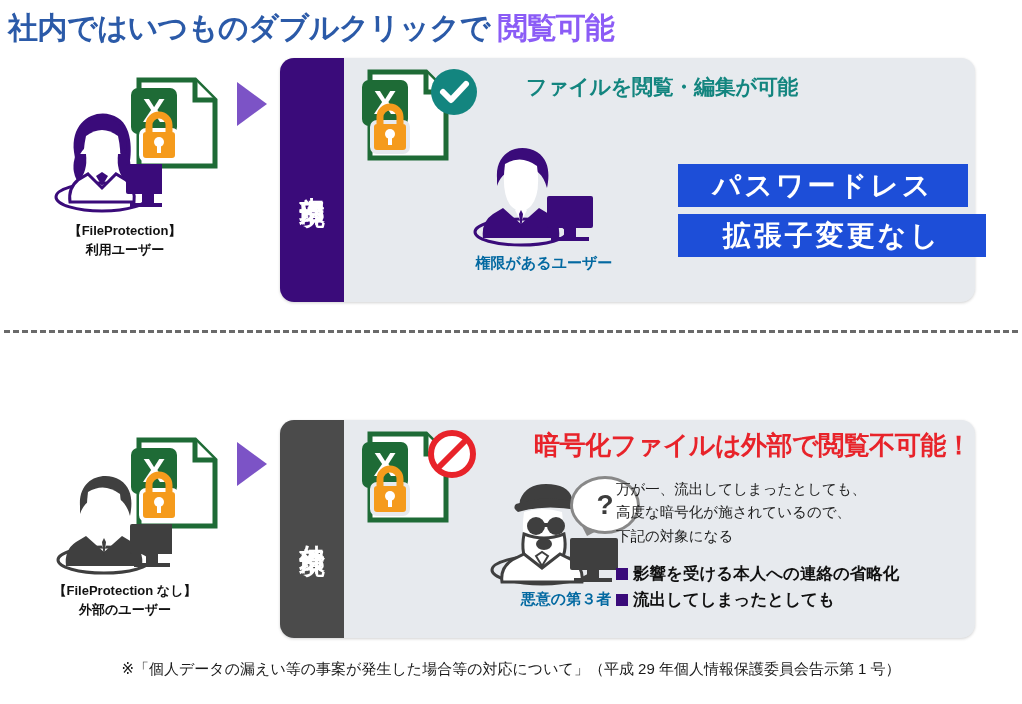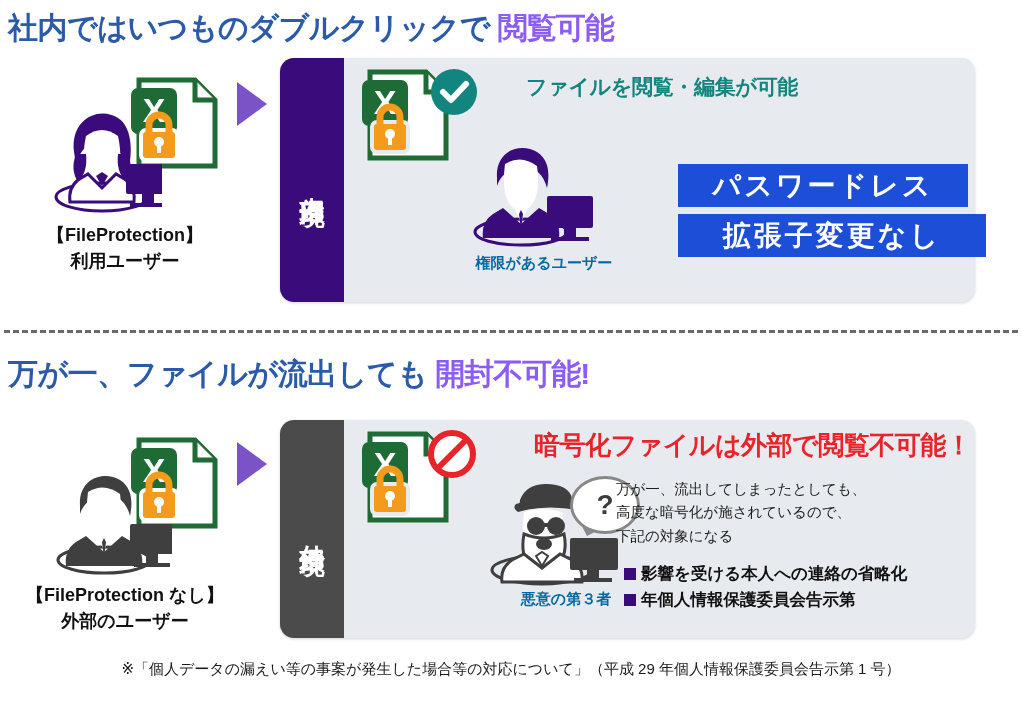--- a/index.html
+++ b/index.html
@@ -34,21 +34,21 @@
     position:absolute;left:4px;top:330px;width:1014px;height:0;
     border-top:3px dashed #6a6a6a;
   }
 
   
   .user-block{position:absolute;width:250px;text-align:center;}
   #user-top{left:0px;top:70px;}
   #user-bottom{left:0px;top:430px;}
   .user-art{position:relative;height:150px;width:250px;}
   .user-caption{
-    font-size:18px;color:#111;line-height:1.45;font-weight:bold;
+    font-size:13px;color:#111;line-height:1.45;font-weight:bold;
     margin-top:2px;white-space:nowrap;
   }
   .user-caption .l1{font-weight:bold;}
 
   
   .person{position:absolute;}
 
   
   .doc{position:absolute;}
 
@@ -119,21 +119,21 @@
     font-size:15px;color:#0369a1;font-weight:bold;white-space:nowrap;
     margin-top:2px;
   }
 
   
   .body-text{
     position:absolute;left:272px;top:58px;
     font-size:14.5px;color:#1d1d1d;line-height:1.62;white-space:nowrap;
   }
   .bullets{
-    position:absolute;left:280px;top:140px;
+    position:absolute;left:272px;top:140px;
     font-size:16.5px;color:#111;line-height:1.6;font-weight:bold;
     white-space:nowrap;
   }
   .bullets .sq{
     display:inline-block;width:12px;height:12px;background:#3a0b7a;
     margin-right:5px;vertical-align:-1px;
   }
 
   
   .footnote{
@@ -236,21 +236,20 @@
         <div class="inner-caption">権限があるユーザー</div>
       </div>
 
       <div class="banner" id="banner1">パスワードレス</div>
       <div class="banner" id="banner2">拡張子変更なし</div>
     </div>
   </div>
 
   <div class="divider"></div>
 
-  <div class="section-title" id="title-bottom"><span>万が一、ファイルが流出しても </span><span class="accent">開封不可能!</span></div>
 
   <div class="user-block" id="user-bottom">
     <div class="user-art">
       <svg class="doc" style="left:125px;top:4px;" width="98" height="100" viewBox="0 0 98 100">
         <path d="M14 6 H70 L90 26 V92 H14 Z" fill="#ffffff" stroke="#1e6b36" stroke-width="5"></path>
         <path d="M70 6 L70 26 L90 26" fill="#ffffff" stroke="#1e6b36" stroke-width="5"></path>
         <rect x="6" y="14" width="46" height="46" rx="7" fill="#1e6b36"></rect>
         <text x="29" y="48" font-family="'Liberation Sans',sans-serif" font-size="34" font-weight="bold" fill="#ffffff" text-anchor="middle">X</text>
         <rect x="16" y="56" width="36" height="30" rx="5" fill="#f59b1c" stroke="#ffffff" stroke-width="4"></rect>
         <path d="M24 58 v-7 a10 10 0 0 1 20 0 v7" fill="none" stroke="#f59b1c" stroke-width="7"></path>
@@ -321,20 +320,20 @@
       </div>
 
       <div class="body-text">
         <div>万が一、流出してしまったとしても、</div>
         <div>高度な暗号化が施されているので、</div>
         <div>下記の対象になる</div>
       </div>
 
       <div class="bullets">
         <div><span class="sq"></span><span>影響を受ける本人への連絡の省略化</span></div>
-        <div><span class="sq"></span><span>年個人情報保護委員会告示第</span></div>
+        <div><span class="sq"></span><span>流出してしまったとしても</span></div>
       </div>
     </div>
   </div>
 
   <div class="footnote">※「個人データの漏えい等の事案が発生した場合等の対応について」（平成 29 年個人情報保護委員会告示第 1 号）</div>
 
 </div>
 
 </body></html>

